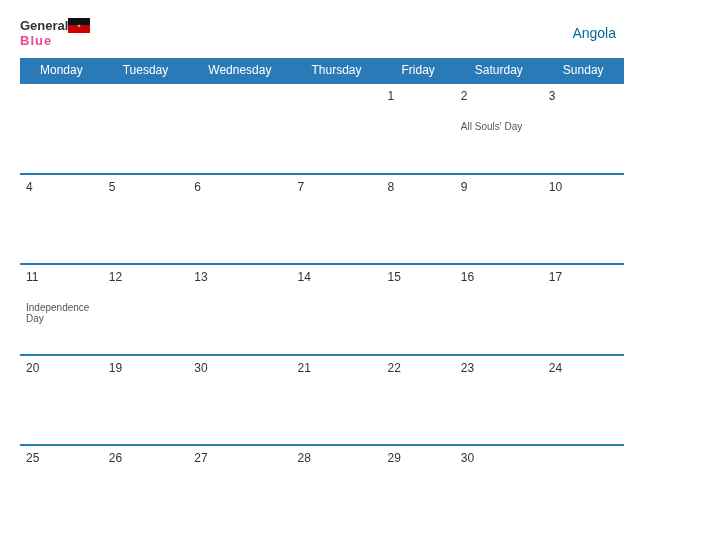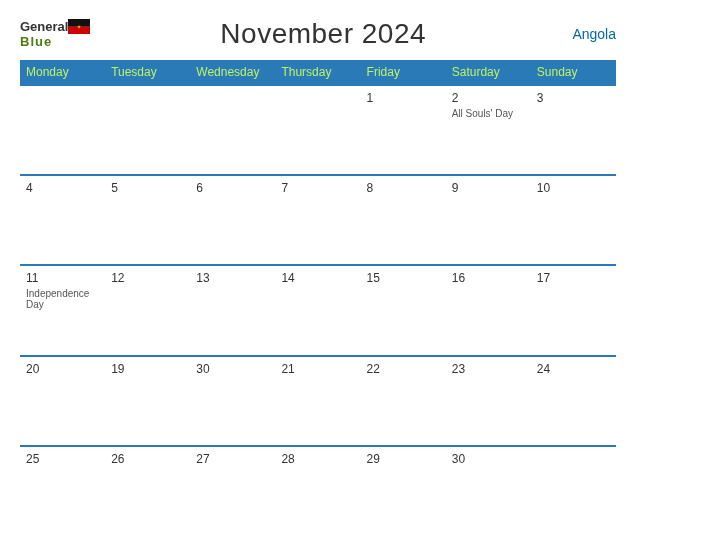--- a/index.html
+++ b/index.html
@@ -44,24 +44,24 @@
       text-align: right;
     }
     
     .calendar-table {
       width: 100%;
       border-collapse: collapse;
       flex: 1;
     }
     .calendar-table thead tr th {
       background: #2a7ab8;
-      color: #bef264;
+      color: #ffffff;
       font-size: 12px;
       font-weight: normal;
-      padding: 5px 6px;
+      padding: 5px 20px;
       text-align: left;
       border: none;
     }
     .calendar-table tbody tr td {
       border-top: 2px solid #2a7ab8;
       vertical-align: top;
       padding: 5px 6px;
       font-size: 12px;
       color: #333;
       background: #fff;
@@ -73,35 +73,35 @@
     }
     .day-number {
       font-size: 12px;
       color: #333;
       display: block;
     }
     .holiday-label {
       font-size: 10px;
       color: #555;
       display: block;
-      margin-top: 3px;
+      margin-top: 18px;
     }
     .logo-wrapper {
       display: flex;
       flex-direction: column;
       align-items: flex-start;
     }
     .logo-line1 {
       display: flex;
       align-items: center;
     }
     .logo-line2 {
       font-size: 13px;
       font-weight: bold;
-      color: #4d7c0f;
+      color: #ec4899;
       margin-left: 0;
       letter-spacing: 1px;
     }
     
     .flag-svg {
       width: 22px;
       height: 15px;
     }
   </style>
 </head>
@@ -124,21 +124,20 @@
           <rect x="0" y="10" width="22" height="5" fill="#cc2020"></rect>
 
           <rect x="0" y="0" width="22" height="7.5" fill="#111"></rect>
           <rect x="0" y="7.5" width="22" height="7.5" fill="#cc0000"></rect>
 
           <text x="11" y="10" text-anchor="middle" font-size="6" fill="#f0c000" font-family="Arial">✦</text>
         </svg>
       </div>
       <div class="logo-line2">Blue</div>
     </div>
-    <div class="calendar-title">November 2024</div>
     <div class="country-label">Angola</div>
   </div>
 
   <table class="calendar-table">
     <thead>
       <tr>
         <th>Monday</th>
         <th>Tuesday</th>
         <th>Wednesday</th>
         <th>Thursday</th>

